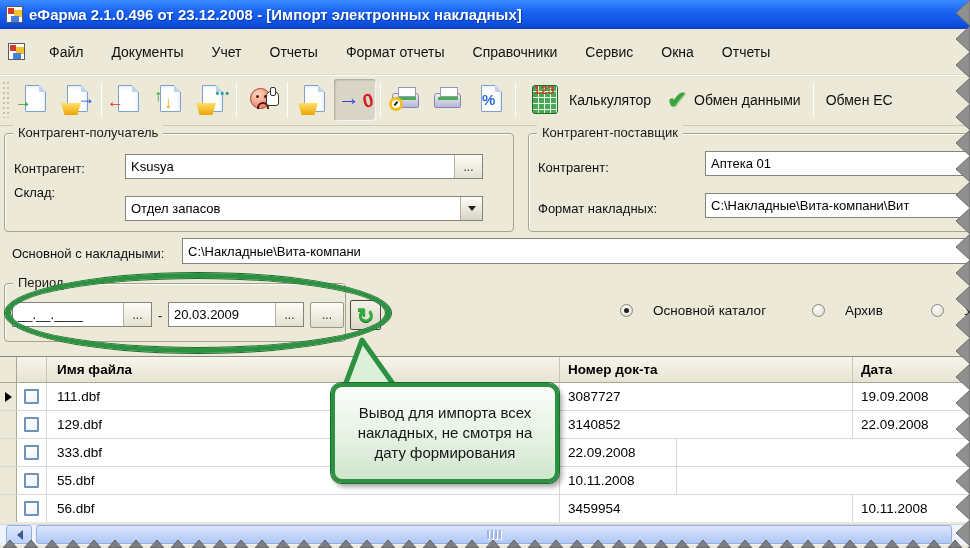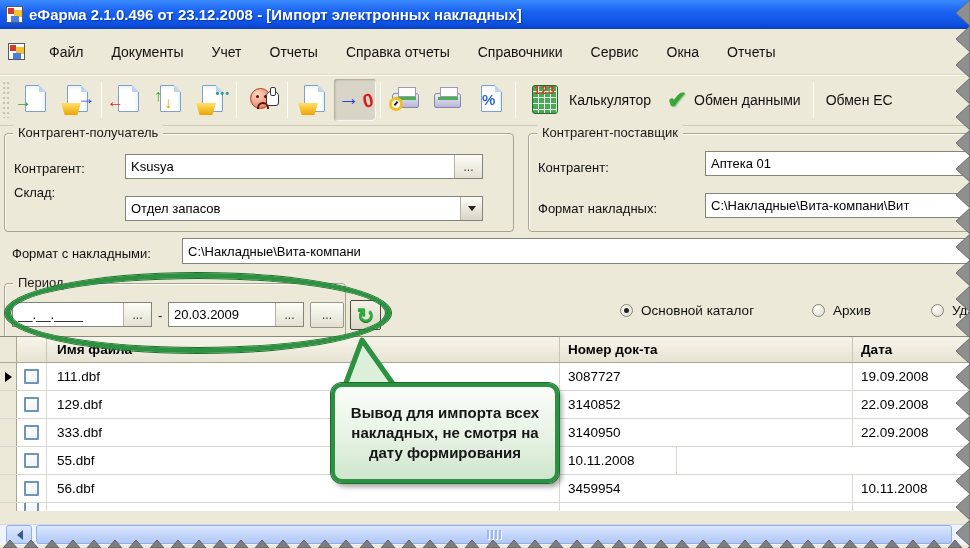--- a/index.html
+++ b/index.html
@@ -86,27 +86,27 @@
   .btn-drop { margin-left:auto; width:22px; align-self:stretch; background:linear-gradient(180deg,#fdfdf6,#d9d5c6);
           border-left:1px solid #b5b29e; display:flex; align-items:center; justify-content:center; }
   .btn-drop::after { content:""; border:4px solid transparent; border-top:5px solid #222; margin-top:4px; }
   .pushbtn { position:absolute; background:linear-gradient(180deg,#fdfdf6,#e2dfd0); border:1px solid #9a968a; border-radius:2px;
           display:flex; align-items:center; justify-content:center; font-size:12px; color:#333; }
   .refreshbtn { position:absolute; background:linear-gradient(180deg,#f4f2e6,#ddd9c8); border:1px solid #4a4a42; border-radius:2px;
           display:flex; align-items:center; justify-content:center; }
   .refreshbtn span { color:#2fae3f; font-size:21px; font-weight:900; line-height:1; text-shadow:0 1px 0 #1c6e2c; }
 
   
-  .radio { position:absolute; display:flex; align-items:center; gap:8px; font-size:13.5px; color:#111; white-space:nowrap; }
+  .radio { position:absolute; display:flex; align-items:center; gap:20px; font-size:13.5px; color:#111; white-space:nowrap; }
   .rdot { width:13px; height:13px; border-radius:50%; background:radial-gradient(circle at 35% 30%,#fff,#dcd8c8);
           border:1px solid #8a877a; position:relative; flex:none; }
   .radio.on .rdot::after { content:""; position:absolute; left:3px; top:3px; width:5px; height:5px; border-radius:50%; background:#222; }
 
   
-  .grid { position:absolute; left:0; top:336px; width:970px; height:174px; background:#fca5a5; border-top:1px solid #8a8a7e; }
+  .grid { position:absolute; left:0; top:356px; width:970px; height:174px; background:#fca5a5; border-top:1px solid #8a8a7e; }
   .ghead { display:flex; height:26px; background:linear-gradient(180deg,#f7f5eb,#e7e3d2); border-bottom:1px solid #a9a692; }
   .ghead .hc { border-right:1px solid #c9c5b4; font-size:13.5px; font-weight:bold; color:#000; display:flex; align-items:center; }
   .grow { display:flex; height:28px; background:#fff; border-bottom:1px solid #d8d8d0; }
   .grow .c { border-right:1px solid #d8d8d0; font-size:13.5px; color:#000; display:flex; align-items:center; white-space:nowrap; overflow:hidden; }
   .csel { width:17px; flex:none; background:#ECE9D8; border-right:1px solid #a9a692 !important; display:flex; align-items:center; justify-content:center; }
   .cchk { width:30px; flex:none; display:flex; align-items:center; justify-content:center; }
   .cfile { width:513px; flex:none; padding-left:10px; }
   .cnum  { width:293px; flex:none; padding-left:8px; }
   .cdate { width:117px; flex:none; padding-left:8px; }
   .rowarrow { width:0; height:0; border-left:7px solid #000; border-top:5px solid transparent; border-bottom:5px solid transparent; }
@@ -124,21 +124,21 @@
   .sthumb i { width:2px; height:9px; background:#9db8e8; box-shadow:1px 1px 0 #fff; }
 
   
   .ellipse { position:absolute; left:5px; top:273px; width:386px; height:80px; border:5px solid #2c9140;
           border-radius:50%; box-shadow:0 0 0 1px #1d6e2e, inset 0 0 0 1px #1d6e2e; z-index:40; }
   .pointer { position:absolute; left:330px; top:336px; z-index:41; }
   .callout { position:absolute; left:331px; top:383px; width:228px; min-height:100px; z-index:42;
           background:linear-gradient(180deg,#fafdf9 0%,#e6f2e3 55%,#cfe6cc 100%);
           border:4px solid #2c9140; border-radius:11px; box-shadow:0 0 0 1px #1d6e2e, 3px 4px 5px rgba(0,0,0,.35);
           display:flex; align-items:center; justify-content:center; padding:7px 9px; }
-  .callout .ctext { font-size:15px; font-weight:bold; color:#161616; text-align:center; line-height:1.35; }
+  .callout .ctext { font-size:15px; font-weight:normal; color:#161616; text-align:center; line-height:1.35; }
 
   
   .torn-right { position:absolute; right:0; top:0; z-index:60; }
   .torn-bottom { position:absolute; left:0; bottom:0; z-index:60; }
 </style>
 </head>
 <body>
 
 <div class="screen">
 
@@ -154,21 +154,21 @@
   <div class="menubar">
     <span class="appicon">
         <i class="sq1"></i>
         <i class="sq2"></i>
         <i class="sq3"></i>
       </span>
     <span class="menuitem">Файл</span>
     <span class="menuitem">Документы</span>
     <span class="menuitem">Учет</span>
     <span class="menuitem">Отчеты</span>
-    <span class="menuitem">Справка отчеты</span>
+    <span class="menuitem">Формат отчеты</span>
     <span class="menuitem">Справочники</span>
     <span class="menuitem">Сервис</span>
     <span class="menuitem">Окна</span>
     <span class="menuitem">Отчеты</span>
   </div>
 
   <div class="toolbar">
     <span class="grip"></span>
     <div class="tbtn">
       <span class="ic">
@@ -279,21 +279,21 @@
   </div>
   <span class="flabel" style="left:538px;top:160px">Контрагент:</span>
   <div class="tbox" style="left:705px;top:151px;width:268px;height:25px">
     <span class="val">Аптека 01</span>
   </div>
   <span class="flabel" style="left:538px;top:201px">Формат накладных:</span>
   <div class="tbox" style="left:705px;top:193px;width:268px;height:25px">
     <span class="val">C:\Накладные\Вита-компани\Вит</span>
   </div>
 
-  <span class="flabel" style="left:12px;top:246px">Формат с накладными:</span>
+  <span class="flabel" style="left:12px;top:246px">Основной с накладными:</span>
   <div class="tbox" style="left:182px;top:238px;width:791px;height:26px">
     <span class="val">C:\Накладные\Вита-компани</span>
   </div>
 
   <div class="gbox" style="left:4px;top:283px;width:342px;height:59px">
     <span class="gtitle">Период</span>
   </div>
   <div class="tbox" style="left:12px;top:302px;width:140px;height:25px">
     <span class="val">__.__.____</span>
     <span class="btn-dots">...</span>
@@ -348,21 +348,20 @@
       <div class="c cfile">129.dbf</div>
       <div class="c cnum">3140852</div>
       <div class="c cdate">22.09.2008</div>
     </div>
     <div class="grow">
       <div class="c csel"></div>
       <div class="c cchk">
           <span class="cb"></span>
         </div>
       <div class="c cfile">333.dbf</div>
-      <div class="c cnum">3140950</div>
       <div class="c cdate">22.09.2008</div>
     </div>
     <div class="grow">
       <div class="c csel"></div>
       <div class="c cchk">
           <span class="cb"></span>
         </div>
       <div class="c cfile">55.dbf</div>
       <div class="c cdate">10.11.2008</div>
     </div>

